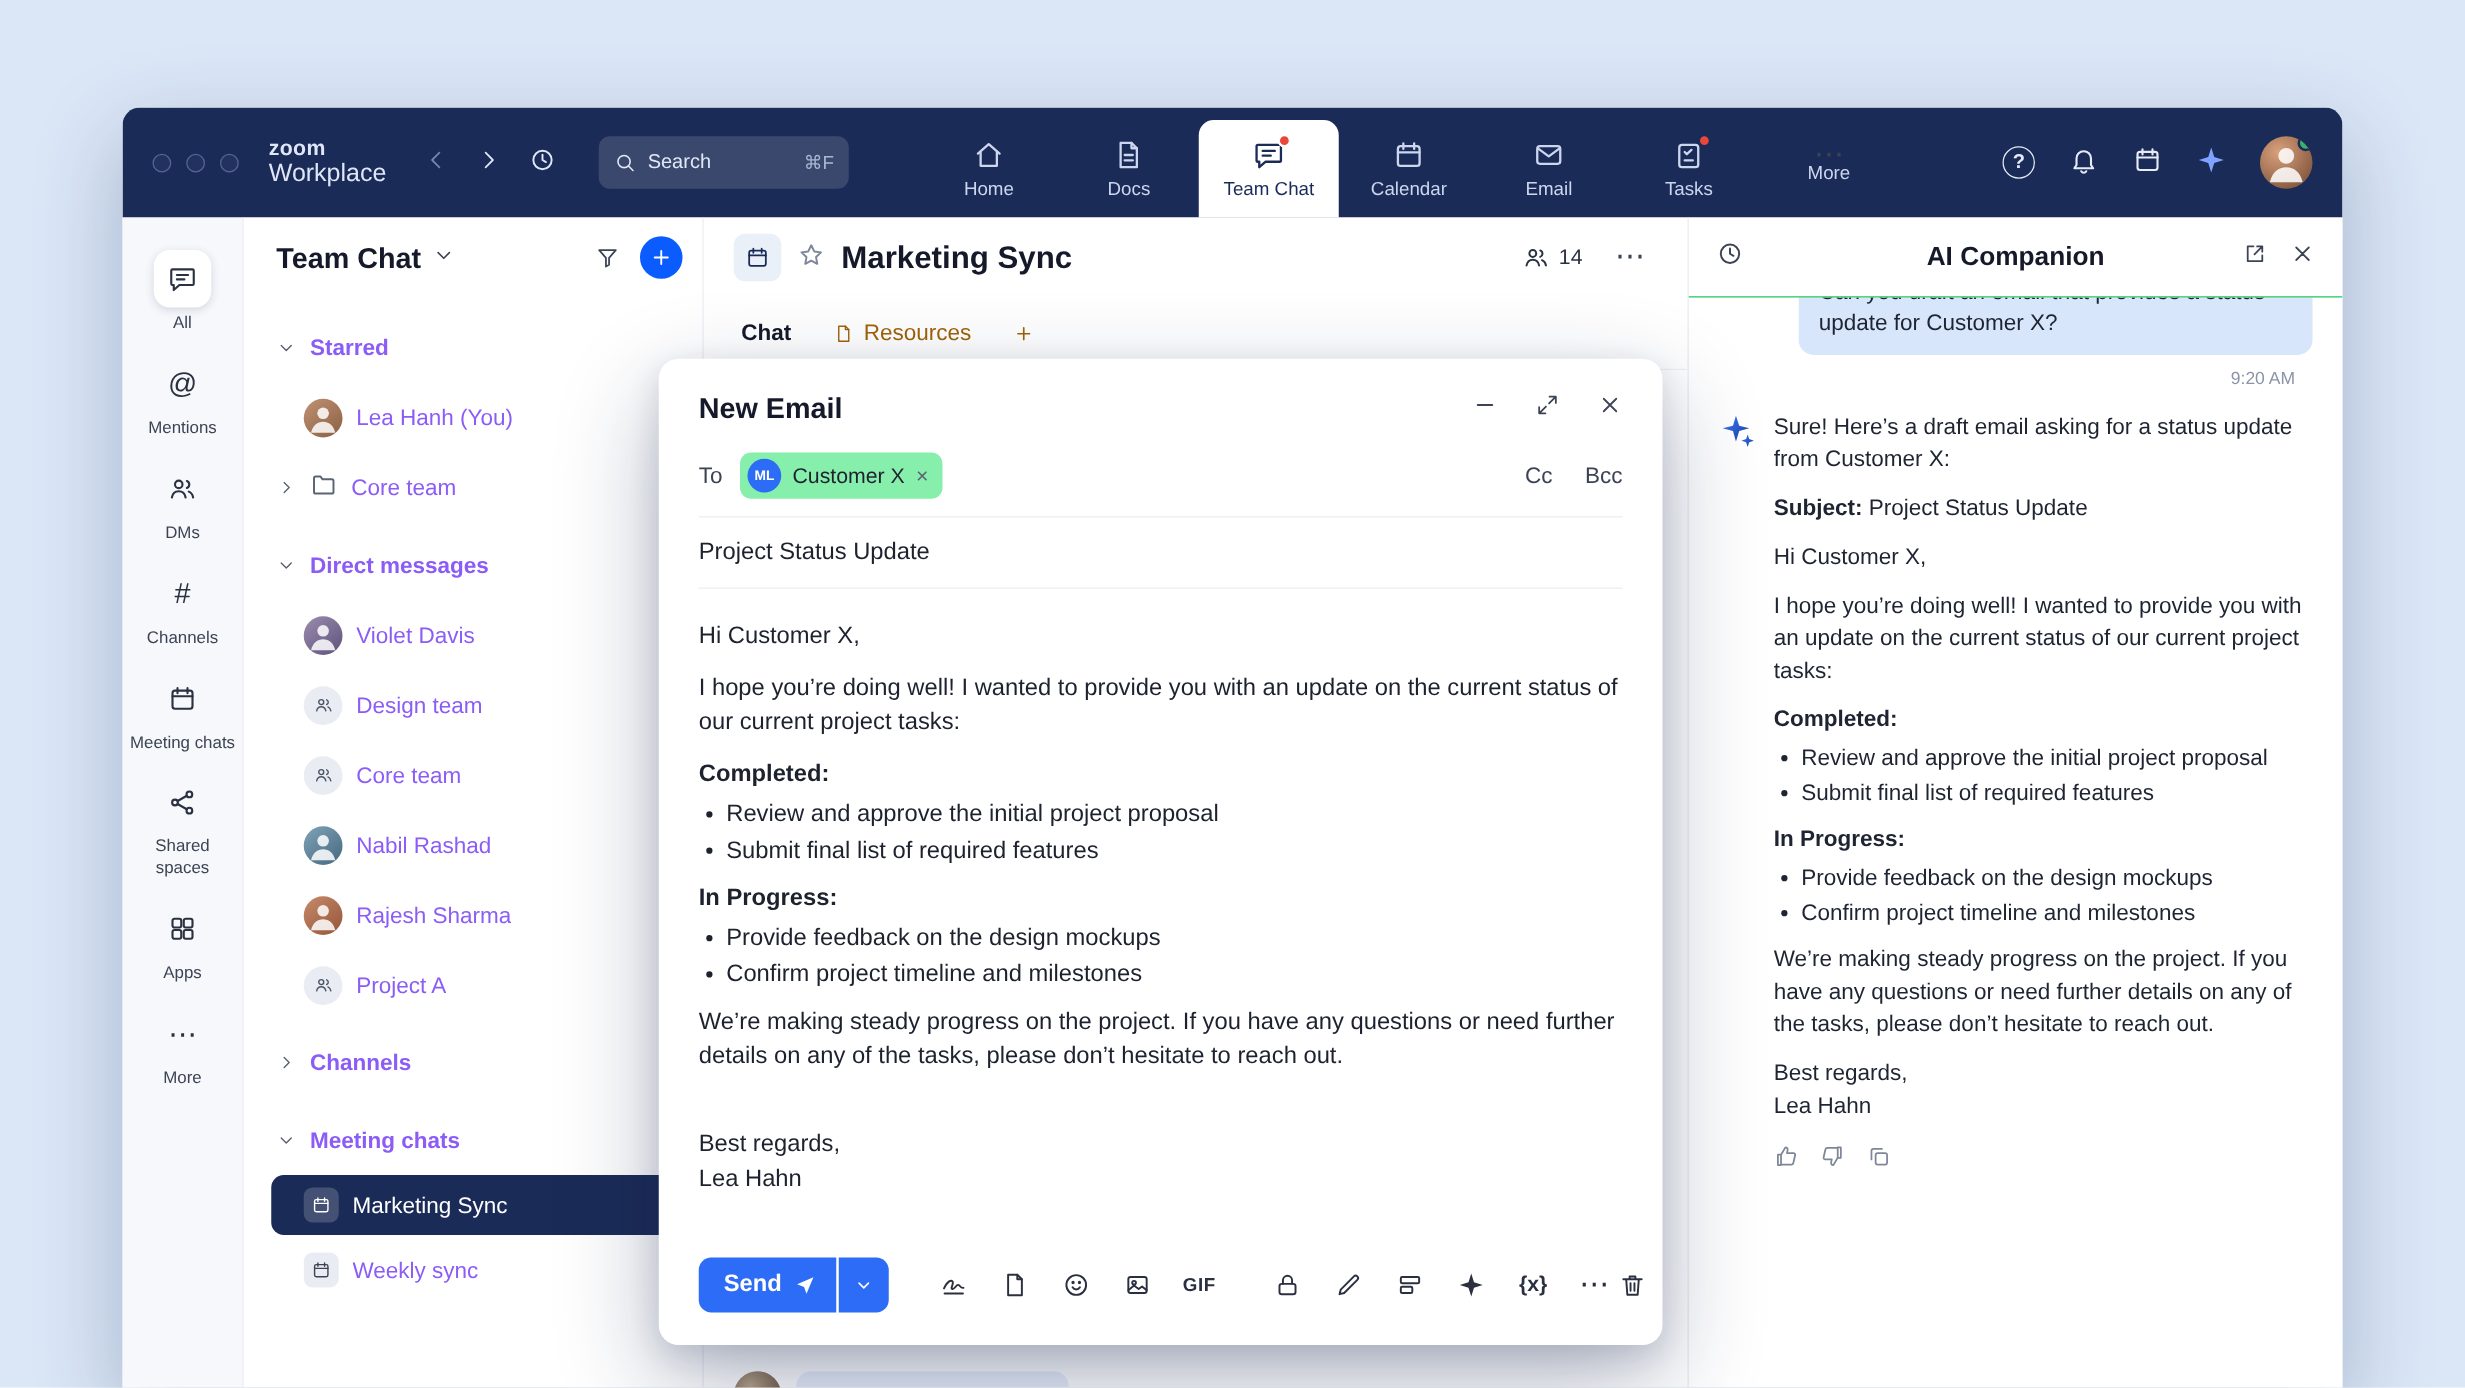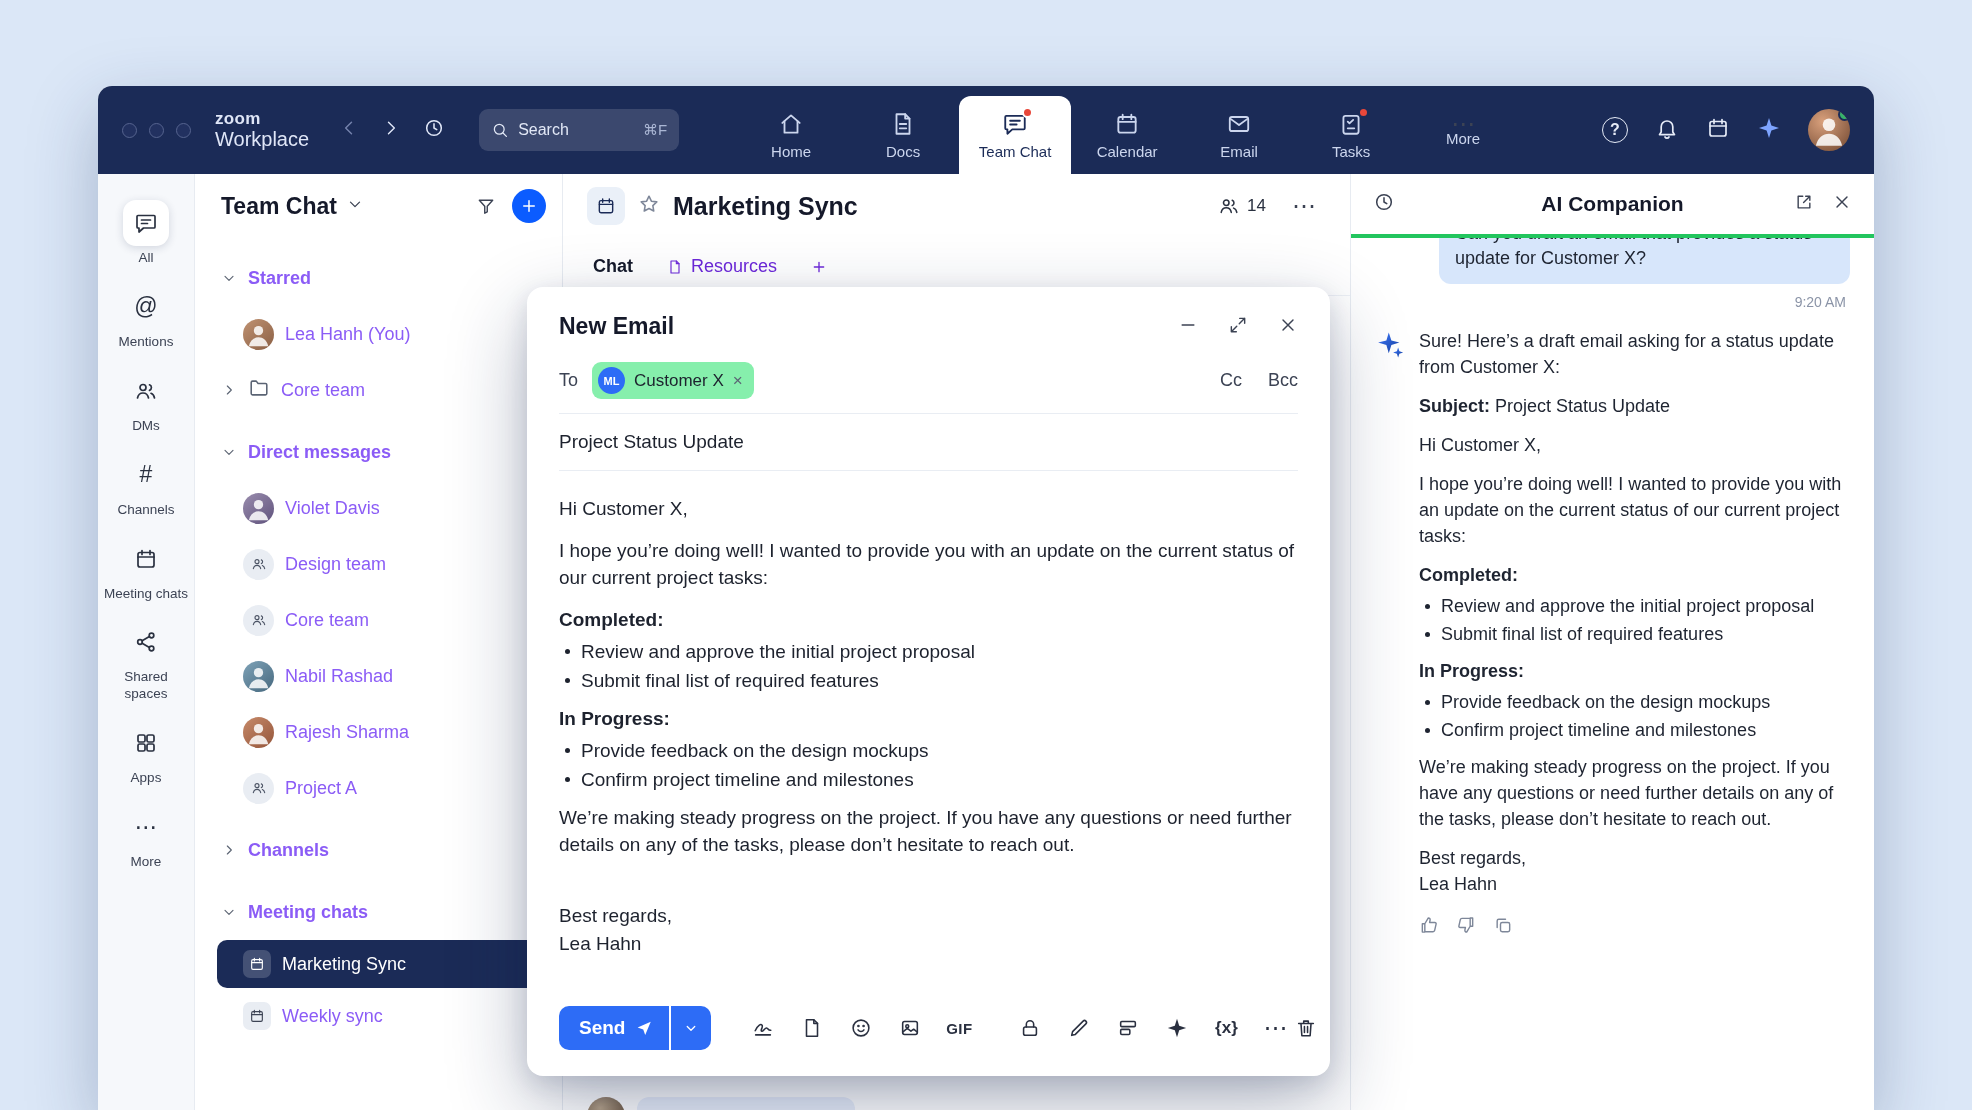--- a/index.html
+++ b/index.html
@@ -78,35 +78,35 @@
   
   .main { flex:1; display:flex; flex-direction:column; background:#fff; min-width:0; }
   .main-header { height:64px; display:flex; align-items:center; gap:13px; padding:0 34px 0 24px; flex:none; }
   .channel-avatar { width:38px; height:38px; border-radius:9px; background:#eaf0f8; color:#1b2b57; display:grid; place-items:center; }
   .star { color:#7e8799; }
   .main-title { font-size:25px; font-weight:700; color:#15192a; }
   .mh-right { margin-left:auto; display:flex; align-items:center; gap:26px; color:#2a3140; }
   .members { display:flex; align-items:center; gap:7px; font-size:17px; }
   .dots-txt { font-size:24px; color:#3c4354; line-height:0; }
   .tabs { height:58px; display:flex; align-items:center; gap:34px; padding:0 30px; border-bottom:1px solid #eef1f6; flex:none; }
-  .tab { font-size:18px; color:#6d28d9; display:flex; gap:8px; align-items:center; height:100%; }
+  .tab { font-size:18px; color:#a16207; display:flex; gap:8px; align-items:center; height:100%; }
   .tab.active { color:#15192a; font-weight:700; box-shadow:inset 0 -3px 0 #0b5cff; }
   .chat-area { flex:1; position:relative; }
   .message-row { position:absolute; left:24px; bottom:-34px; display:flex; gap:12px; align-items:flex-start; }
   .msg-avatar { width:38px; height:38px; border-radius:50%; background:radial-gradient(circle at 35% 30%, #b9a58a, #6f5a44 75%); flex:none; }
   .msg-bubble { background:#e9effb; border-radius:12px; padding:13px 17px; font-size:18px; color:#222835; }
 
   
   .ai-panel { width:524px; border-left:1px solid #e7ebf1; display:flex; flex-direction:column; background:#fff; flex:none; }
-  .ai-header { height:64px; display:flex; align-items:center; padding:0 22px; gap:0; border-bottom:4px solid #22c55e; position:relative; flex:none; color:#3c4354; }
+  .ai-header { height:64px; display:flex; align-items:center; padding:0 22px; gap:0; border-bottom:1px solid #22c55e; position:relative; flex:none; color:#3c4354; }
   .ai-title { position:absolute; left:0; right:0; text-align:center; font-weight:700; font-size:21px; color:#15192a; pointer-events:none; }
   .ai-header .right { margin-left:auto; display:flex; gap:18px; z-index:1; }
   .ai-scroll { flex:1; overflow:hidden; padding:0 24px; }
   .user-bubble { margin:-30px 0 0 64px; background:#d7e6fb; border-radius:12px; padding:13px 16px; font-size:18px; line-height:25px; color:#1e2431; }
-  .timestamp { text-align:right; color:#8b94a7; font-size:14px; margin:10px 4px 18px; }
+  .timestamp { text-align:right; color:#8b94a7; font-size:14px; margin:10px 14px 18px; }
   .ai-msg { display:flex; gap:14px; }
   .ai-avatar { width:30px; height:30px; flex:none; margin-top:2px; }
   .ai-content { font-size:18px; line-height:26px; color:#1e2431; min-width:0; }
   .ai-content p { margin:0 0 13px; }
   .ai-content .sp { margin-left:5px; }
   .blabel { font-weight:700; margin:0 0 5px !important; }
   .bullet { display:flex; gap:11px; margin:2px 0 2px 6px; }
   .bullet .bdot { width:5px; height:5px; border-radius:50%; background:#1e2431; margin-top:11px; flex:none; }
   .bullets { margin-bottom:11px; }
   .sig div { line-height:26px; }

